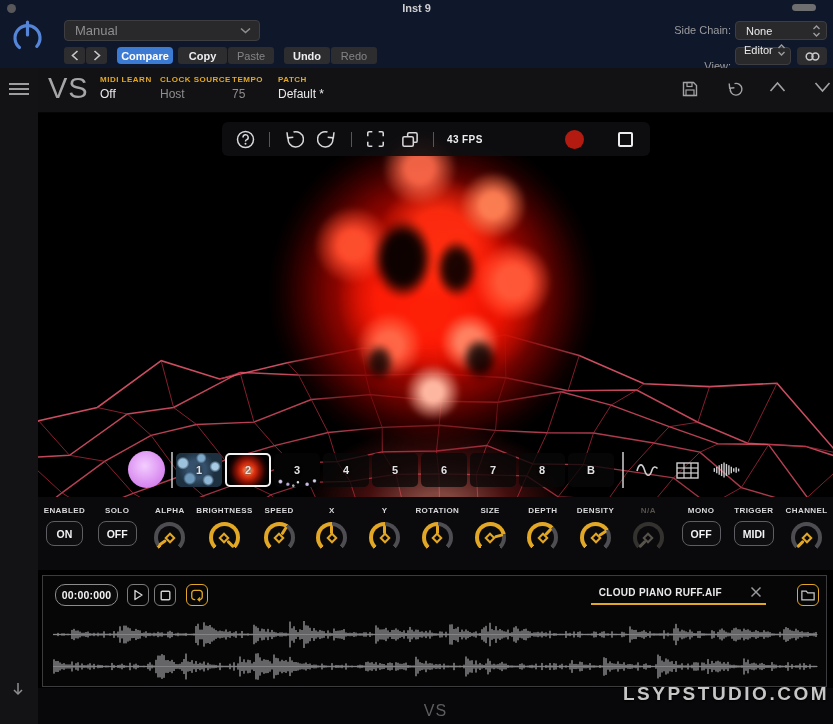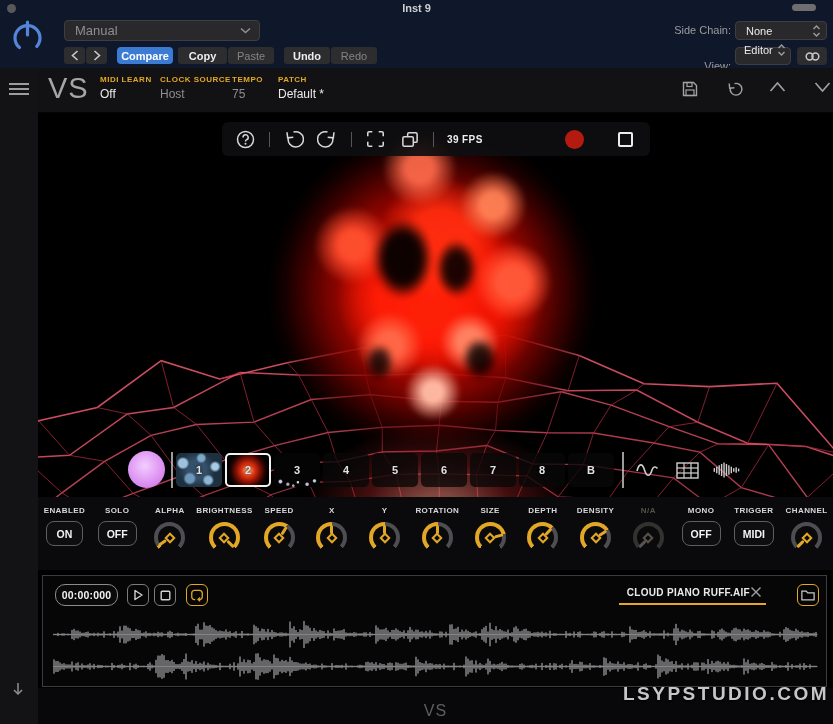--- a/index.html
+++ b/index.html
@@ -125,21 +125,21 @@
   .kptr{position:absolute;left:15px;top:3.5px;width:3px;height:9px;border-radius:1.5px;transform-origin:1.5px 13px}
   .kdia{position:absolute;left:12.5px;top:12.5px;width:8px;height:8px;border-width:2px;border-style:solid;transform:rotate(45deg)}
 
   
   .sampler{position:absolute;left:42px;top:575px;width:785px;height:112px;background:#060607;border:1px solid #3c3c3e;border-radius:0}
   .time{position:absolute;left:12px;top:8px;width:63px;height:22px;border:1.5px solid #8c8c8e;border-radius:10px;background:#0a0a0b;
     display:flex;align-items:center;justify-content:center;font-size:10.5px;font-weight:700;color:#f2f2f4;letter-spacing:.2px}
   .tbtn{position:absolute;top:8px;width:22px;height:22px;border:1.5px solid #7c7c7e;border-radius:6px;display:flex;align-items:center;justify-content:center;cursor:pointer;color:#d2d2d4}
   .tb-play{left:84px}.tb-stop{left:111px}
   .tb-loop{left:143px;border-color:var(--acc);color:var(--acc)}
-  .fileblock{position:absolute;right:60px;top:10px;display:flex;align-items:center;gap:0;border-bottom:2px solid var(--acc);padding:0 4px 5px 8px}
+  .fileblock{position:absolute;right:60px;top:10px;display:flex;align-items:center;gap:28px;border-bottom:2px solid var(--acc);padding:0 4px 5px 8px}
   .filename{font-size:10px;font-weight:700;letter-spacing:.3px;color:#eaeaec;white-space:nowrap}
   .fclose{width:12px;height:12px;cursor:pointer;color:#9a9a9c}
   .folderbtn{position:absolute;right:7px;top:8px;width:22px;height:22px;border:1.5px solid var(--acc);border-radius:6px;display:flex;align-items:center;justify-content:center;cursor:pointer;color:#c9c9cb}
   .wave{position:absolute;left:8px;width:769px;height:33px}
   .wave-l{top:42px}.wave-r{top:74px}
 
   
   .pfooter{position:absolute;left:38px;top:688px;width:795px;height:36px;background:#08080a}
   .footer-logo{position:absolute;left:50%;transform:translateX(-50%);top:14px;font-size:16px;color:#5e5e60;letter-spacing:1px}
   .watermark{position:absolute;right:4px;top:683px;font-size:19px;font-weight:800;letter-spacing:2.5px;color:#c6c6c6;text-shadow:0 1px 2px #000}
@@ -341,21 +341,21 @@
         <path d="M3 8 V4.5 A1.5 1.5 0 0 1 4.5 3 H8 M15 3 h3.5 A1.5 1.5 0 0 1 20 4.5 V8 M20 14 v3.5 A1.5 1.5 0 0 1 18.5 19 H15 M8 19 H4.5 A1.5 1.5 0 0 1 3 17.5 V14" fill="none" stroke="#d8d8da" stroke-width="1.7"></path>
       </svg>
     </div>
     <div class="tico">
       <svg width="20" height="19" viewBox="0 0 21 20">
         <rect x="3" y="7" width="11" height="10" rx="1.5" fill="none" stroke="#d8d8da" stroke-width="1.6"></rect>
         <path d="M8 7 V4.5 A1.5 1.5 0 0 1 9.5 3 h7 A1.5 1.5 0 0 1 18 4.5 v7 a1.5 1.5 0 0 1 -1.5 1.5 H14" fill="none" stroke="#d8d8da" stroke-width="1.6"></path>
       </svg>
     </div>
     <div class="tsep"></div>
-    <div class="fps">39 FPS</div>
+    <div class="fps">43 FPS</div>
     <div class="rec-dot" id="record-dot"></div>
     <div class="stop-sq"></div>
   </div>
 
   <div class="layerbar">
     <div class="layer-swatch"></div>
     <div class="lsep lsep1"></div>
     <div class="ltiles" id="layer-tiles">
         <div class="ltile tex-crystal">
           <span>1</span>

